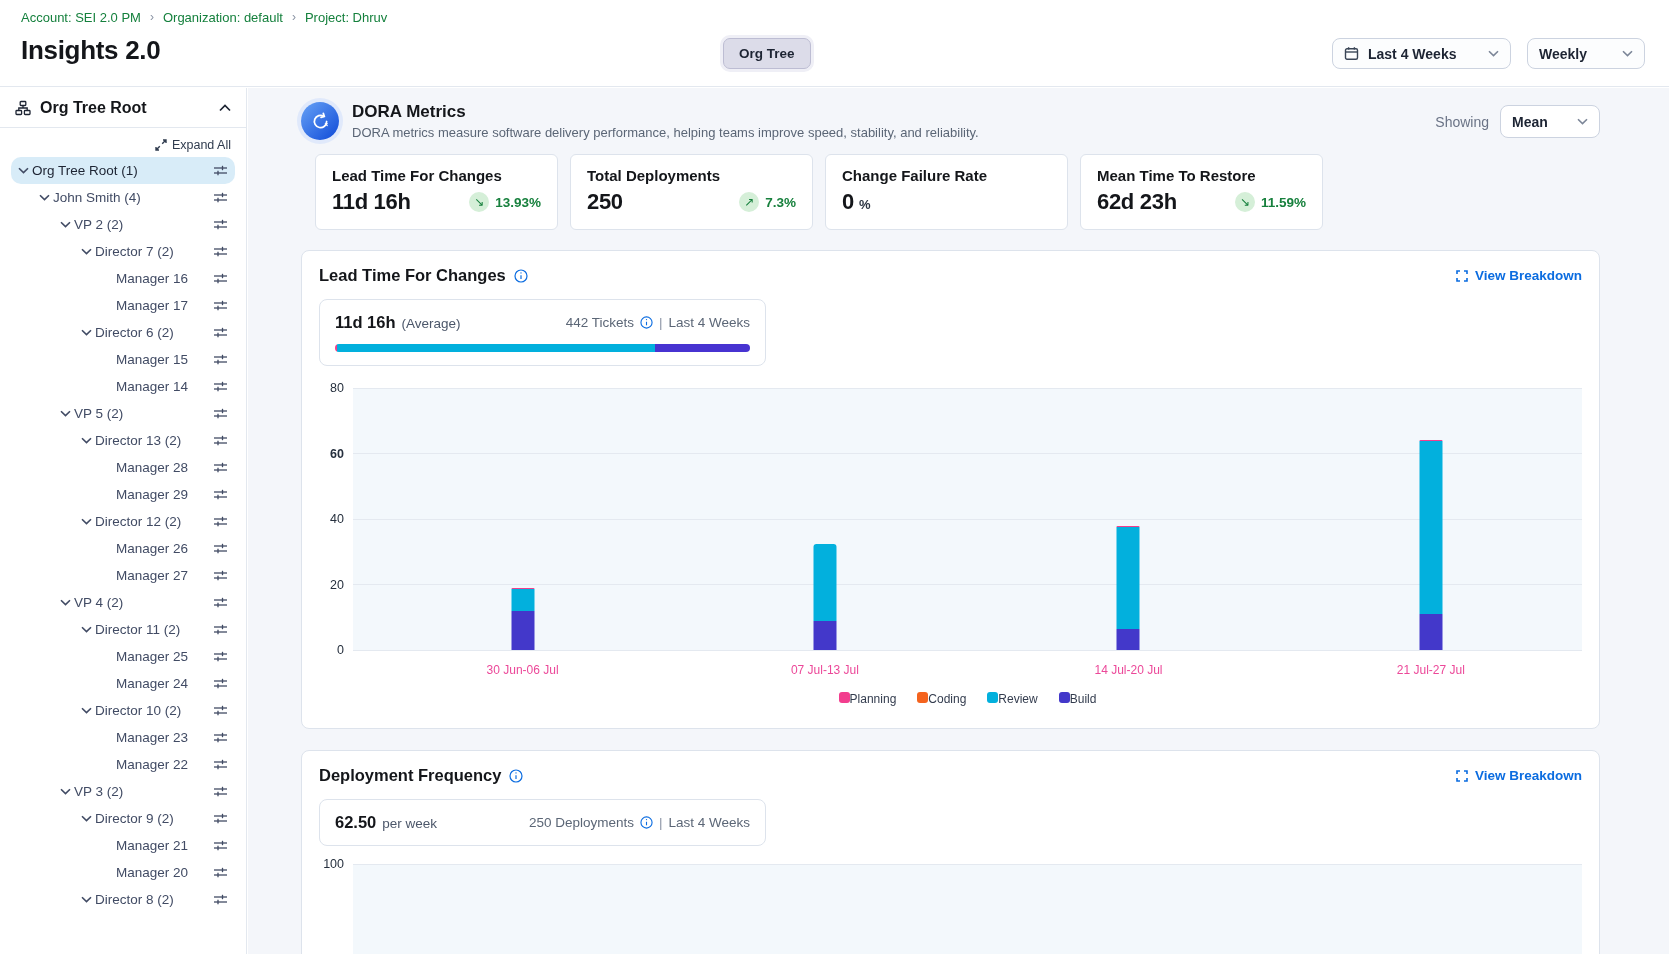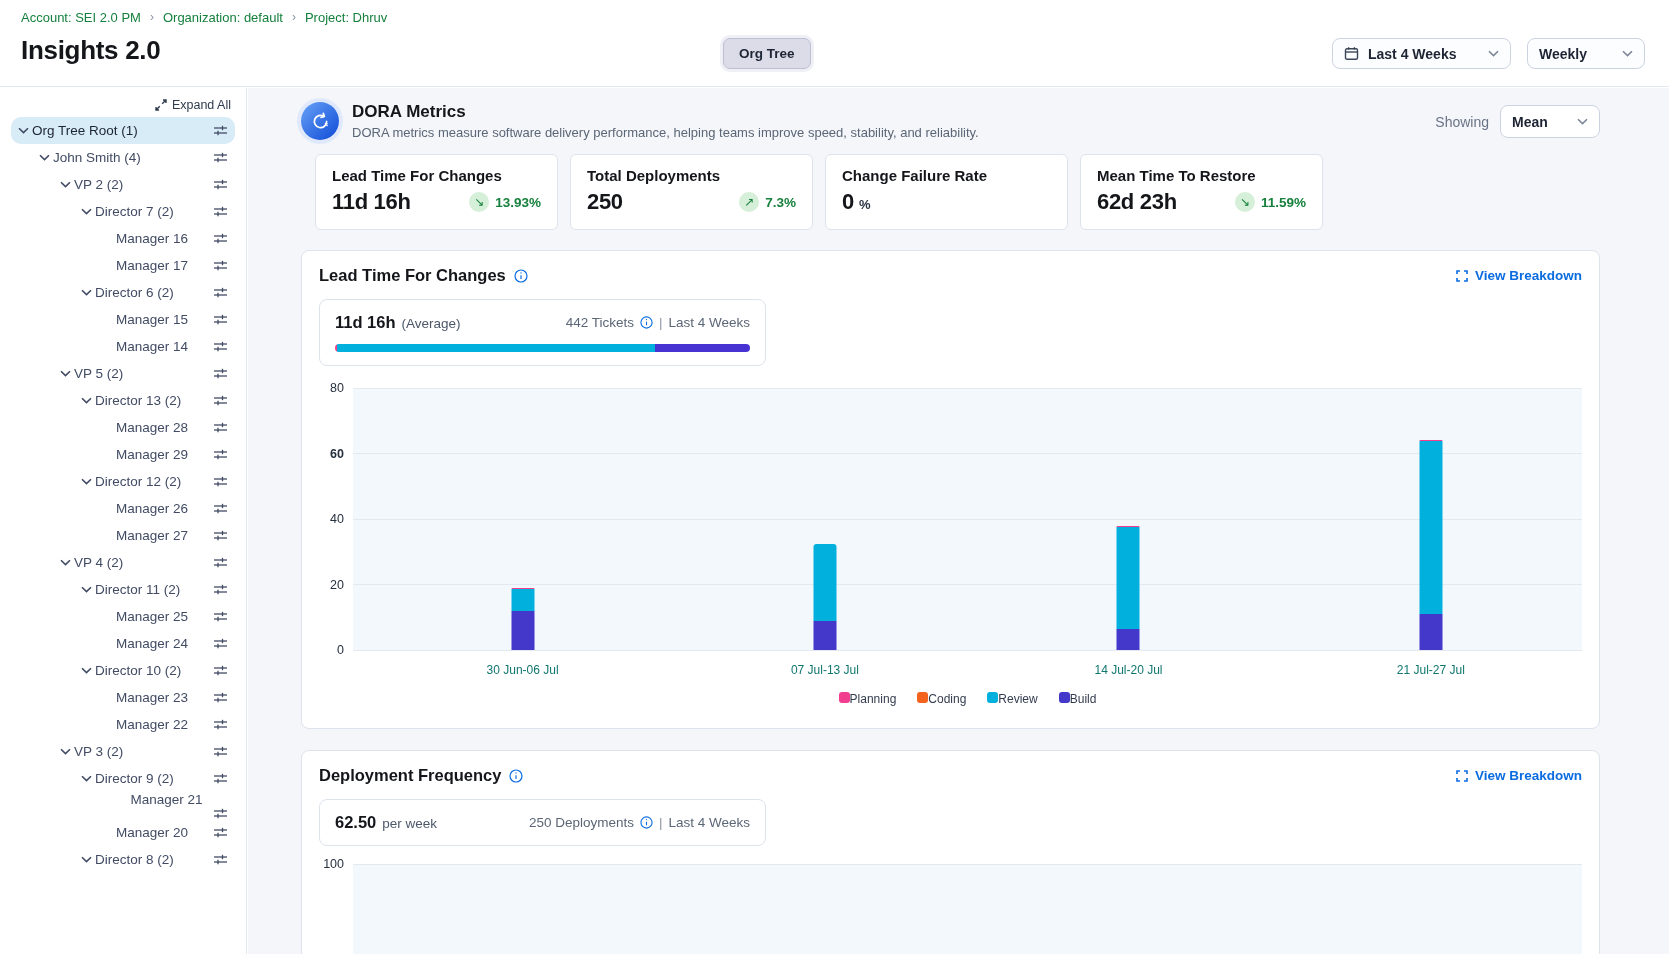--- a/index.html
+++ b/index.html
@@ -106,21 +106,21 @@
   .y-axis { width:34px; flex:none; position:relative; }
   .y-tick { position:absolute; right:9px; transform:translateY(-50%); font-size:12.5px; color:#26303e; }
   .plot { flex:1; position:relative; background:#f3f8fc; }
   #lt-plot { height:262px; }
   #df-plot { height:200px; }
   .gridline { position:absolute; left:0; right:0; height:1px; background:#e4e9f0; }
   .bar { position:absolute; bottom:0; width:23px; transform:translateX(-50%); height:100%;
     display:flex; flex-direction:column-reverse; pointer-events:none; }
   .bar-seg { width:100%; flex:none; }
   .x-labels { position:relative; height:15px; margin:13px 0 0 34px; }
-  .x-label { position:absolute; transform:translateX(-50%); font-size:12px; color:#0f766e; white-space:nowrap; }
+  .x-label { position:absolute; transform:translateX(-50%); font-size:12px; color:#ec4899; white-space:nowrap; }
   .legend { display:flex; justify-content:center; gap:21px; margin:14px 0 0 34px; }
   .legend-item { display:flex; align-items:flex-start; font-size:12px; color:#333c4e; }
   .legend-swatch { width:11px; height:11px; border-radius:3px; }
 
   svg { display:block; }
 </style>
 </head>
 <body>
 
 <div class="top-header">
@@ -159,20 +159,36 @@
       <span class="chev">
         <svg width="11" height="7" viewBox="0 0 11 7" fill="none" stroke="#7c8698" stroke-width="1.6">
             <path d="M1 1.2 L5.5 5.6 L10 1.2"></path>
           </svg>
       </span>
     </div>
   </div>
 </div>
 
 <div class="sidebar">
+  <div class="sidebar-header">
+    <span>
+      <svg width="16" height="16" viewBox="0 0 16 16" fill="none" stroke="#1d2433" stroke-width="1.3">
+        <rect x="5.2" y="1.5" width="5.6" height="4" rx="0.8"></rect>
+        <rect x="1" y="10.5" width="5.6" height="4" rx="0.8"></rect>
+        <rect x="9.4" y="10.5" width="5.6" height="4" rx="0.8"></rect>
+        <path d="M8 5.5 V8 M3.8 10.5 V8 H12.2 V10.5"></path>
+      </svg>
+    </span>
+    <span class="sidebar-title">Org Tree Root</span>
+    <span>
+      <svg width="12" height="8" viewBox="0 0 12 8" fill="none" stroke="#1d2433" stroke-width="1.7">
+          <path d="M1 6.5 L6 1.5 L11 6.5"></path>
+        </svg>
+    </span>
+  </div>
 
 
   <div class="expand-all">
     <span>
       <svg width="12" height="12" viewBox="0 0 12 12" fill="none" stroke="#2f3b4e" stroke-width="1.4">
         <path d="M7.2 4.8 L11 1 M8 1 H11 V4"></path>
           <path d="M4.8 7.2 L1 11 M1 8 V11 H4"></path>
       </svg>
     </span>
     <span>Expand All</span>
@@ -524,21 +540,21 @@
     <span class="tree-label">Director 9 (2)</span>
     <span class="sliders-btn" hidden="">
       <svg width="15" height="13" viewBox="0 0 15 13" fill="none" stroke="#414b64" stroke-width="1.3">
         <line x1="1" y1="4" x2="14" y2="4"></line>
             <line x1="9.5" y1="1.8" x2="9.5" y2="6.2"></line>
         <line x1="1" y1="9" x2="14" y2="9"></line>
             <line x1="5" y1="6.8" x2="5" y2="11.2"></line>
       </svg>
     </span>
   </div>
-      <div class="tree-row" style="padding-left: 87px; flex-direction: column;">
+      <div class="tree-row" style="padding-left: 87px;">
     <span class="tree-chev"></span>
     <span class="tree-label">Manager 21</span>
     <span class="sliders-btn">
       <svg width="15" height="13" viewBox="0 0 15 13" fill="none" stroke="#414b64" stroke-width="1.3">
         <line x1="1" y1="4" x2="14" y2="4"></line>
             <line x1="9.5" y1="1.8" x2="9.5" y2="6.2"></line>
         <line x1="1" y1="9" x2="14" y2="9"></line>
             <line x1="5" y1="6.8" x2="5" y2="11.2"></line>
       </svg>
     </span>

